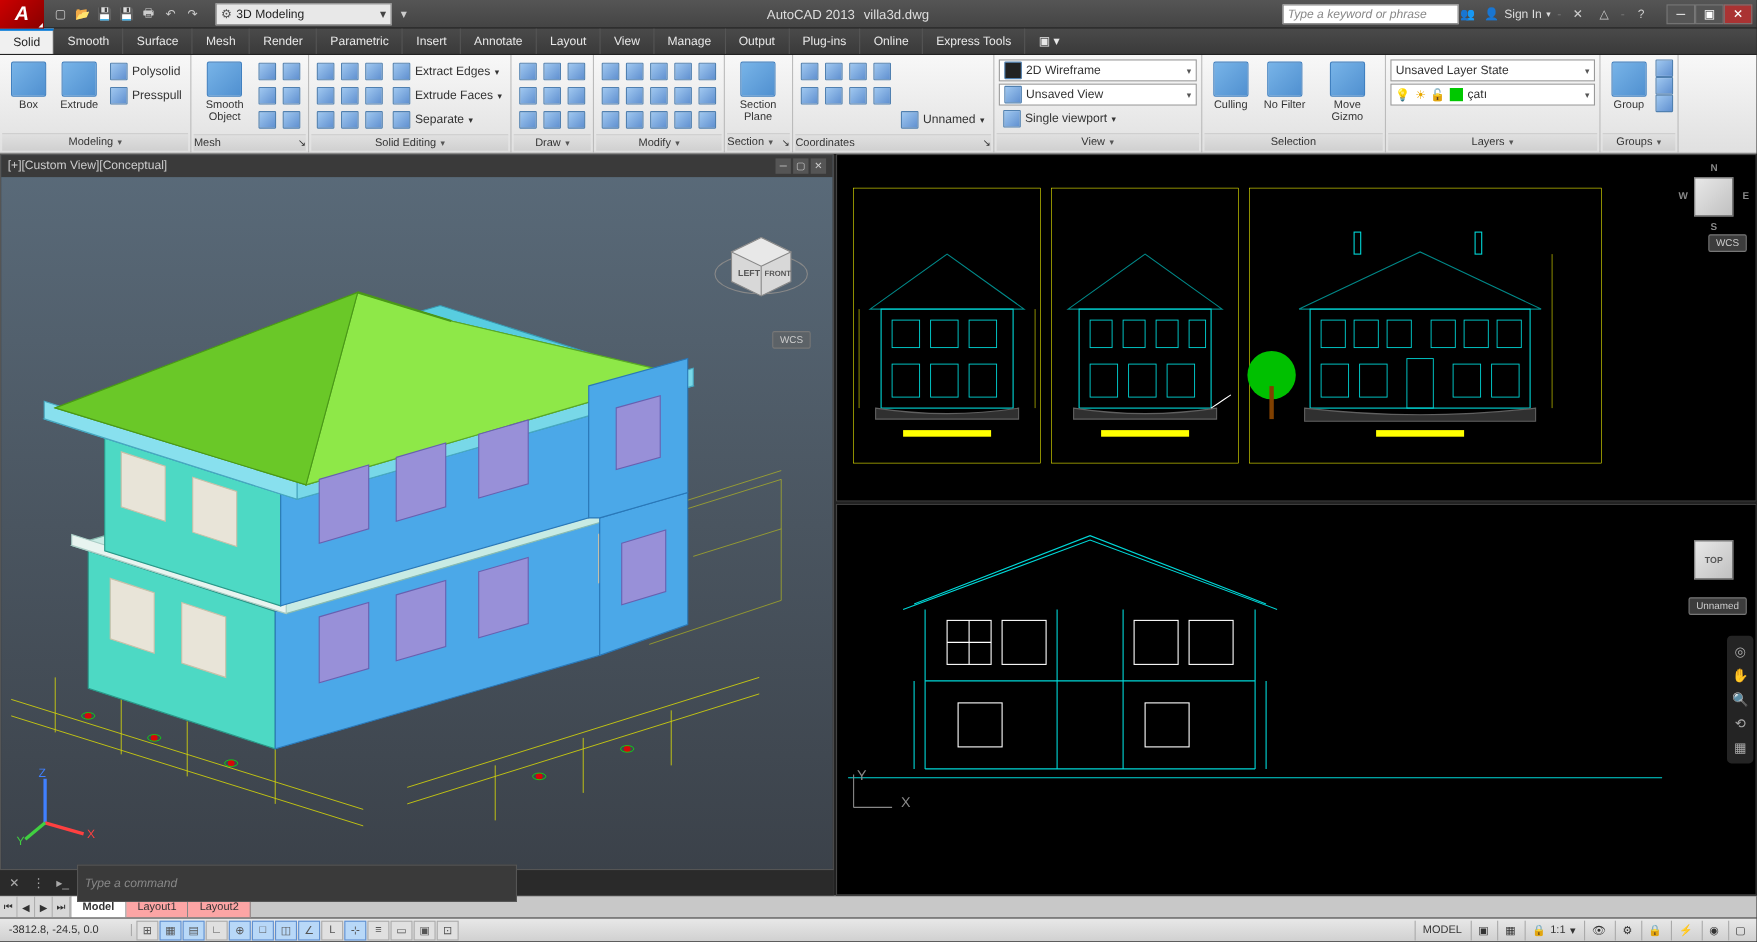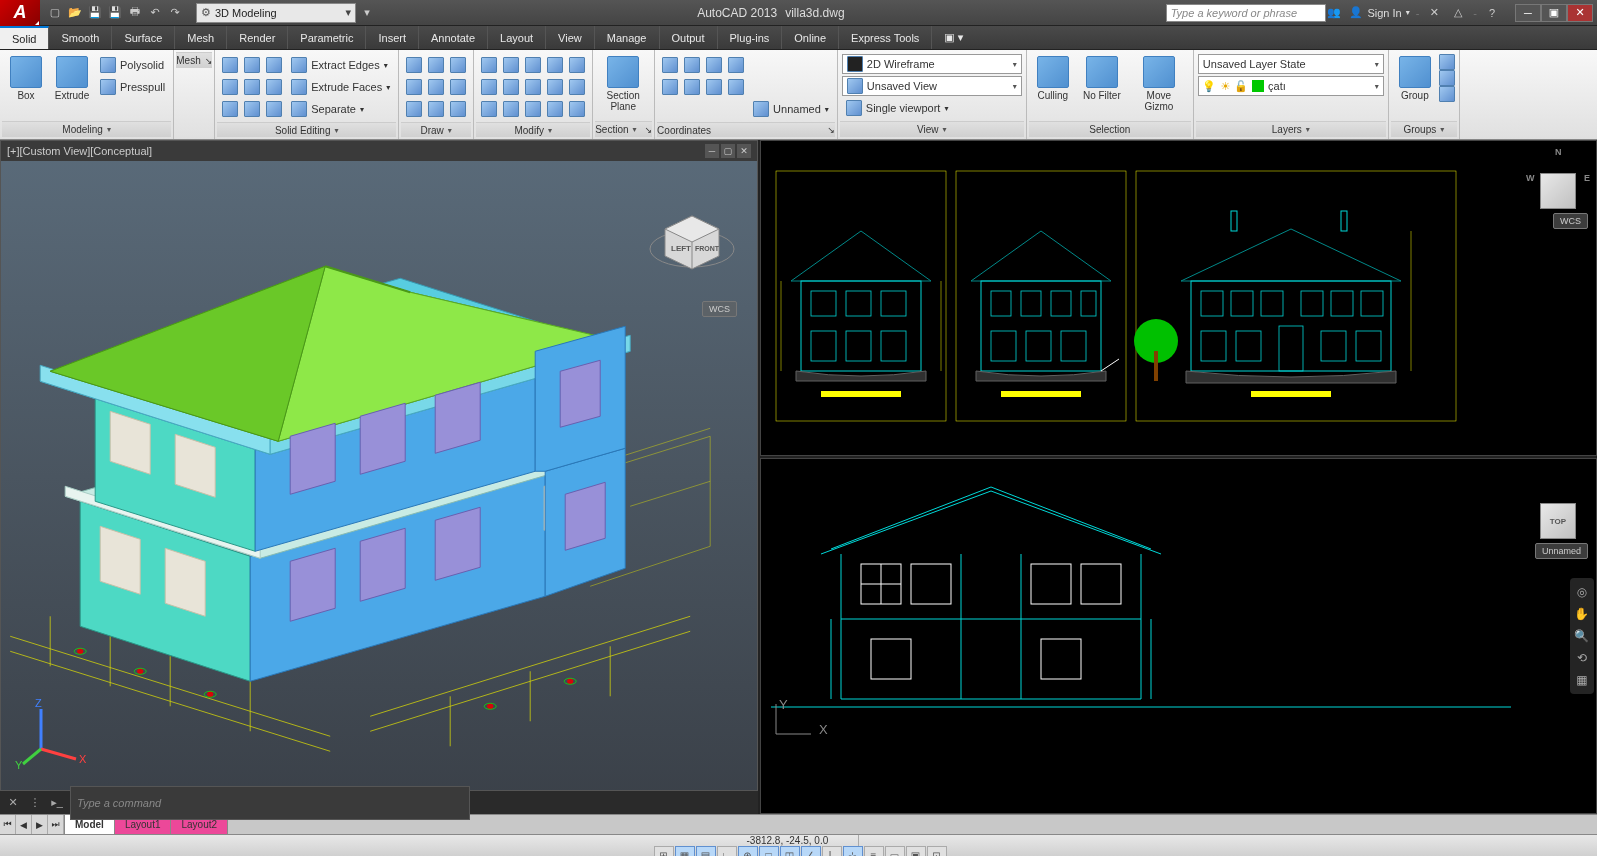--- a/index.html
+++ b/index.html
@@ -34,41 +34,41 @@
 .small-icon { width: 16px; height: 16px; background: linear-gradient(135deg, #a0c8f0, #6090d0); border: 1px solid #5080b0; border-radius: 1px; flex-shrink: 0; }
 .icon-grid { display: grid; grid-template-columns: repeat(3, 22px); grid-auto-rows: 22px; gap: 0px; }
 .icon-grid-4 { grid-template-columns: repeat(4, 22px); }
 .icon-grid-5 { grid-template-columns: repeat(5, 22px); }
 .icon-cell { display: flex; align-items: center; justify-content: center; cursor: pointer; }
 .ribbon-dd { height: 20px; background: #fff; border: 1px solid #999; display: flex; align-items: center; padding: 0 4px; font-size: 11px; color: #333; cursor: pointer; gap: 4px; }
 .ribbon-dd .dd-arrow { margin-left: auto; font-size: 8px; color: #555; }
 .workspace { flex: 1; display: grid; grid-template-columns: 758px 1fr; grid-template-rows: 316px 1fr; gap: 2px; background: #222; position: relative; }
 .viewport { background: #000; position: relative; overflow: hidden; border: 1px solid #444; }
 .viewcube { position: absolute; top: 8px; right: 8px; width: 60px; height: 60px; z-index: 5; }
-.cube-face { width: 36px; height: 36px; background: linear-gradient(135deg, #e8e8e8, #c0c0c0); border: 1px solid #888; position: absolute; top: 12px; left: 12px; display: flex; align-items: center; justify-content: center; font-size: 7px; color: #555; font-weight: bold; cursor: pointer; margin-top: 12px; }
+.cube-face { width: 36px; height: 36px; background: linear-gradient(135deg, #e8e8e8, #c0c0c0); border: 1px solid #888; position: absolute; top: 12px; left: 12px; display: flex; align-items: center; justify-content: center; font-size: 7px; color: #555; font-weight: bold; cursor: pointer; }
 .compass { position: absolute; inset: 0; }
 .compass span { position: absolute; color: #888; font-size: 9px; font-weight: bold; }
 .wcs-badge { position: absolute; top: 72px; right: 8px; background: rgba(100,100,100,0.6); color: #ccc; font-size: 9px; padding: 2px 6px; border-radius: 2px; border: 1px solid #777; }
 .viewport-3d { grid-row: 1 / 3; background: linear-gradient(to bottom, #5a6b7a 0%, #4a5560 50%, #3a4048 100%); position: relative; overflow: hidden; border: 1px solid #555; }
 .vp3d-header { position: absolute; top: 0; left: 0; right: 0; height: 20px; background: #3a3a3a; color: #ccc; font-size: 11px; display: flex; align-items: center; padding: 0 6px; z-index: 10; }
 .vp3d-header .win-ctrls { margin-left: auto; display: flex; gap: 2px; }
 .vp3d-header .win-ctrls span { width: 14px; height: 14px; background: #555; color: #ccc; font-size: 9px; display: flex; align-items: center; justify-content: center; cursor: pointer; }
 .house-3d { position: absolute; left: 50%; top: 50%; transform: translate(-54%, -48%); }
 .navbar-right { position: absolute; right: 2px; top: 50%; transform: translateY(-50%); width: 24px; background: rgba(60,60,60,0.6); border-radius: 4px; display: flex; flex-direction: column; gap: 2px; padding: 4px 2px; z-index: 10; }
 .nav-tool { width: 20px; height: 20px; display: flex; align-items: center; justify-content: center; color: #aaa; font-size: 12px; cursor: pointer; }
 .ucs-icon { position: absolute; left: 20px; bottom: 40px; z-index: 5; }
 .cmdline { height: 24px; background: #2a2a2a; display: flex; align-items: center; gap: 4px; padding: 0 4px; border-top: 1px solid #555; }
 .cmd-btn { width: 18px; height: 18px; color: #aaa; display: flex; align-items: center; justify-content: center; cursor: pointer; font-size: 11px; }
 .cmd-input { flex: 1; background: #3a3a3a; border: 1px solid #555; height: 18px; color: #888; font-size: 11px; font-style: italic; padding: 16px 6px; display: flex; align-items: center; max-width: 400px; }
 .layout-tabs { height: 20px; background: #c8c8c8; display: flex; align-items: stretch; border-top: 1px solid #888; }
 .lt-nav { display: flex; border-right: 1px solid #888; }
 .lt-nav-btn { width: 16px; display: flex; align-items: center; justify-content: center; font-size: 9px; color: #333; cursor: pointer; border-right: 1px solid #aaa; background: #d8d8d8; }
-.layout-tab { padding: 0 10px; background: #ec4899; border-right: 1px solid #888; font-size: 10px; color: #333; display: flex; align-items: center; cursor: pointer; }
+.layout-tab { padding: 0 10px; background: #fca5a5; border-right: 1px solid #888; font-size: 10px; color: #333; display: flex; align-items: center; cursor: pointer; }
 .layout-tab.active { background: #fff; font-weight: bold; }
-.statusbar { height: 22px; background: linear-gradient(to bottom, #e8e8e8, #d0d0d0); display: flex; align-items: center; font-size: 10px; color: #333; border-top: 1px solid #888; flex-direction: column; }
+.statusbar { height: 22px; background: linear-gradient(to bottom, #e8e8e8, #d0d0d0); display: flex; align-items: center; font-size: 10px; color: #333; border-top: 1px solid #888; }
 .coords { padding: 0 8px; border-right: 1px solid #aaa; min-width: 120px; }
 .status-btns { display: flex; margin-left: 4px; }
 .status-btn { width: 20px; height: 18px; border: 1px solid #aaa; background: #e0e0e0; margin-right: 1px; display: flex; align-items: center; justify-content: center; cursor: pointer; font-size: 10px; color: #555; }
 .status-btn.on { background: #b8d8f8; border-color: #6090d0; }
 .status-right { margin-left: auto; display: flex; align-items: center; gap: 2px; padding-right: 4px; }
 .sr-item { padding: 0 6px; border-left: 1px solid #aaa; display: flex; align-items: center; gap: 4px; height: 18px; cursor: pointer; }
 svg { overflow: visible; }
 .elev-wall { stroke: #00d8d8; stroke-width: 1; fill: none; }
 .elev-roof { stroke: #008888; stroke-width: 1; fill: none; }
 .elev-win { stroke: #00d8d8; stroke-width: 0.8; fill: none; }
@@ -165,20 +165,46 @@
           </div>
       </div>
     </div>
     <div class="panel-label">
         <span>Modeling</span>
         <span class="dd-arrow">▾</span>
       </div>
   </div>
 
   <div class="ribbon-panel">
+    <div class="panel-body">
+      <div class="big-btn" style="width:52px;">
+          <div class="big-icon"></div>
+          <span>Smooth Object</span>
+        </div>
+      <div class="icon-grid" style="grid-template-columns:repeat(2,22px);">
+        <div class="icon-cell">
+            <div class="small-icon"></div>
+          </div>
+        <div class="icon-cell">
+            <div class="small-icon"></div>
+          </div>
+        <div class="icon-cell">
+            <div class="small-icon"></div>
+          </div>
+        <div class="icon-cell">
+            <div class="small-icon"></div>
+          </div>
+        <div class="icon-cell">
+            <div class="small-icon"></div>
+          </div>
+        <div class="icon-cell">
+            <div class="small-icon"></div>
+          </div>
+      </div>
+    </div>
     <div class="panel-label">
         <span>Mesh</span>
         <span style="margin-left:auto;font-size:9px;">↘</span>
       </div>
   </div>
 
   <div class="ribbon-panel">
     <div class="panel-body">
       <div class="icon-grid">
         <div class="icon-cell">

